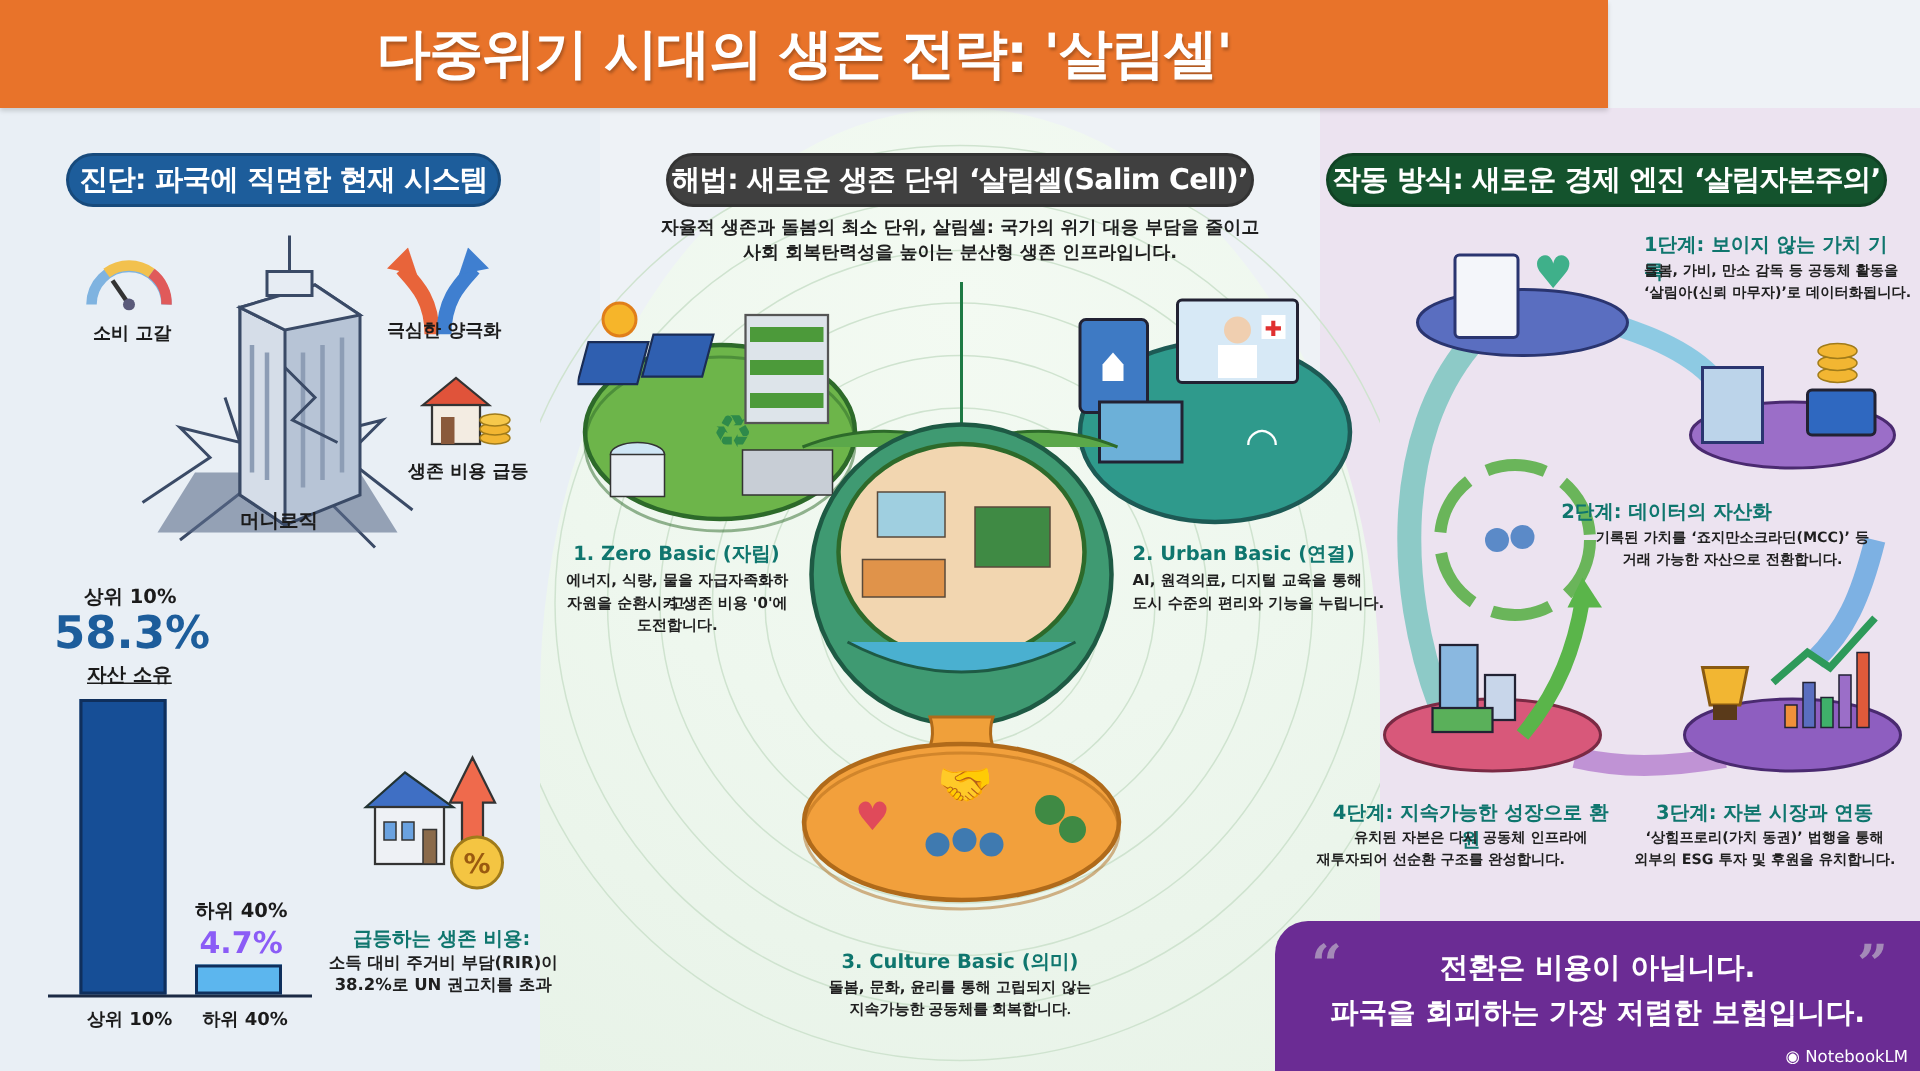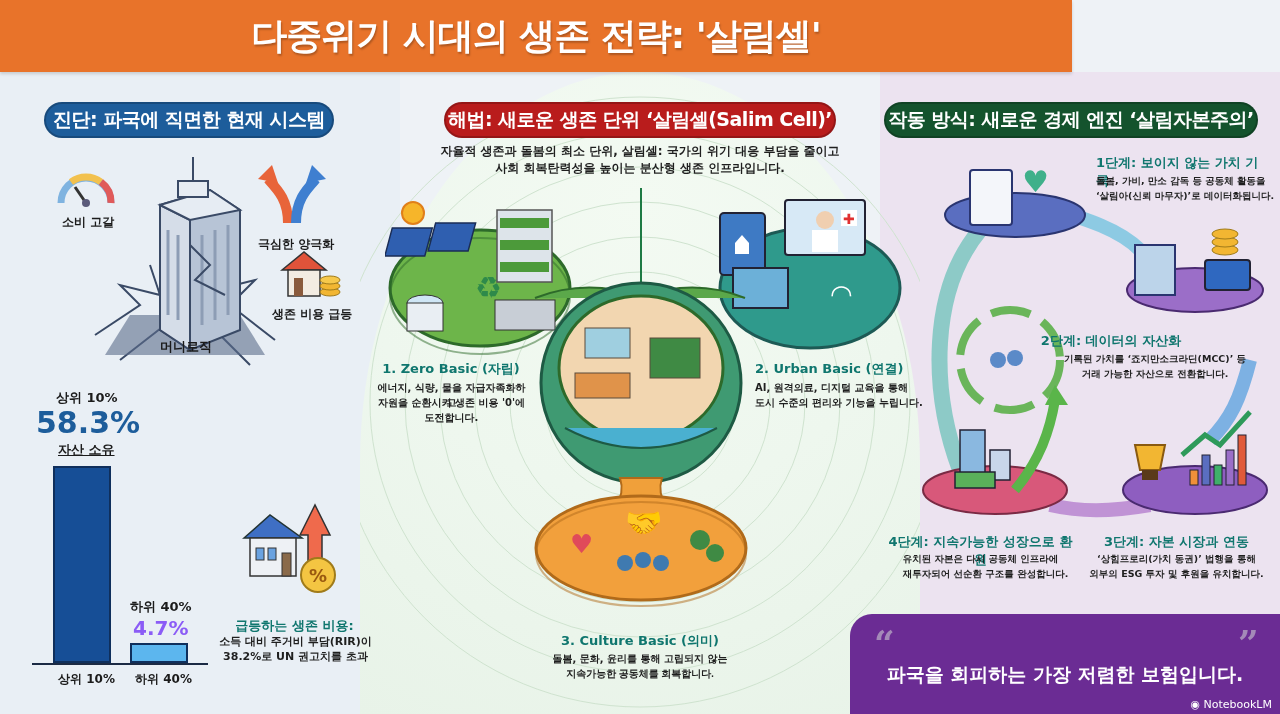--- a/index.html
+++ b/index.html
@@ -9,21 +9,21 @@
   .header { position: absolute; left: 0; top: 0; width: 1072px; height: 72px; background: #e8732a; display: flex; align-items: center; justify-content: center; box-shadow: 0 2px 3px rgba(0,0,0,0.15); z-index: 5; }
   .header h1 { color: #fff; font-size: 36px; font-weight: bold; letter-spacing: -1px; text-shadow: 1px 2px 2px rgba(0,0,0,0.25); }
 
   .panel-left { position: absolute; left: 0; top: 72px; width: 400px; height: 642px; background: #e9eff5; }
   .panel-center { position: absolute; left: 360px; top: 72px; width: 560px; height: 642px; background: radial-gradient(circle at 50% 20%, #f3faf2 0%, #eef7ee 50%, #e8f3e8 100%); border-radius: 300px 300px 0 0 / 420px 420px 0 0; }
   .panel-right { position: absolute; left: 880px; top: 72px; width: 400px; height: 642px; background: #ece3f0; }
   .rings { position: absolute; left: 360px; top: 72px; width: 560px; height: 642px; pointer-events: none; }
 
   .pill { position: absolute; height: 36px; border-radius: 18px; color: #fff; font-weight: bold; font-size: 19px; display: flex; align-items: center; justify-content: center; letter-spacing: -0.5px; border: 2px solid rgba(0,0,0,0.2); }
   .pill-blue { background: #1d5d9b; left: 44px; top: 102px; width: 290px; }
-  .pill-green { background: #b91c1c; left: 444px; top: 102px; width: 392px; }
+  .pill-green { background: #404040; left: 444px; top: 102px; width: 392px; }
   .pill-purple { background: #14532d; left: 884px; top: 102px; width: 374px; }
 
   .lbl { position: absolute; font-weight: bold; font-size: 12px; color: #1b1b1b; white-space: nowrap; }
 
   
   .bar-axis { position: absolute; left: 32px; top: 663px; width: 176px; height: 2px; background: #1b2a44; }
   .bar { position: absolute; border: 2px solid #0f2f5c; }
   .bar-hi { left: 53px; top: 466px; width: 58px; height: 197px; background: #164e96; }
   .bar-lo { left: 130px; top: 643px; width: 58px; height: 20px; background: #5cb6ee; }
   .big-hi { position: absolute; left: 36px; top: 405px; font-size: 30px; font-weight: bold; color: #1d5d9b; }
@@ -88,21 +88,21 @@
     <circle cx="31" cy="38" r="4" fill="#5a5a7a"></circle>
 </svg>
 <div class="lbl" style="left:62px;top:214px;">소비 고갈</div>
 
 <svg style="position:absolute;left:258px;top:165px" width="68" height="58" viewBox="0 0 68 58">
   <path d="M30 58 C30 35 20 25 10 14" stroke="#e8643a" stroke-width="10" fill="none"></path>
   <polygon points="0,14 14,0 20,18" fill="#e8643a"></polygon>
   <path d="M38 58 C38 35 48 25 58 14" stroke="#3f7fd0" stroke-width="10" fill="none"></path>
   <polygon points="68,14 54,0 48,18" fill="#3f7fd0"></polygon>
 </svg>
-<div class="lbl" style="left:258px;top:212px;margin-top:24px;">극심한 양극화</div>
+<div class="lbl" style="left:258px;top:212px;">극심한 양극화</div>
 
 <svg style="position:absolute;left:280px;top:248px" width="62" height="52" viewBox="0 0 62 52">
   <polygon points="2,22 24,4 46,22" fill="#e0533a" stroke="#333" stroke-width="1.5"></polygon>
   <rect x="8" y="22" width="32" height="26" fill="#f3ece2" stroke="#333" stroke-width="1.5"></rect>
   <rect x="14" y="30" width="9" height="18" fill="#8a5a3c"></rect>
   <ellipse cx="50" cy="44" rx="10" ry="4" fill="#f2b632" stroke="#a07b1a"></ellipse>
   <ellipse cx="50" cy="38" rx="10" ry="4" fill="#f2b632" stroke="#a07b1a"></ellipse>
   <ellipse cx="50" cy="32" rx="10" ry="4" fill="#f6c84b" stroke="#a07b1a"></ellipse>
 </svg>
 <div class="lbl" style="left:272px;top:306px;">생존 비용 급등</div>
@@ -262,20 +262,21 @@
 <div class="h-text" style="left:1016px;top:332px;width:190px;">2단계: 데이터의 자산화</div>
 <div class="sub-text" style="left:1060px;top:351px;width:190px;font-size:9.5px;">기록된 가치를 ‘죠지만소크라딘(MCC)’ 등</div>
 <div class="sub-text" style="left:1060px;top:366px;width:190px;font-size:9.5px;">거래 가능한 자산으로 전환합니다.</div>
 
 <div class="h-text" style="left:1084px;top:533px;width:185px;">3단계: 자본 시장과 연동</div>
 <div class="sub-text" style="left:1084px;top:551px;width:185px;font-size:9.5px;">‘상힘프로리(가치 동권)’ 법행을 통해</div>
 <div class="sub-text" style="left:1084px;top:566px;width:185px;font-size:9.5px;">외부의 ESG 투자 및 후원을 유치합니다.</div>
 
 <div class="h-text" style="left:888px;top:533px;width:185px;">4단계: 지속가능한 성장으로 환원</div>
 <div class="sub-text" style="left:888px;top:551px;width:185px;font-size:9.5px;">유치된 자본은 다시 공동체 인프라에</div>
-<div class="sub-text" style="left:893px;top:566px;width:185px;font-size:9.5px;">재투자되어 선순환 구조를 완성합니다.</div>
+<div class="sub-text" style="left:868px;top:566px;width:185px;font-size:9.5px;">재투자되어 선순환 구조를 완성합니다.</div>
 
 <div class="quote-box">
   <span class="quote-mark" style="left:24px;top:8px;">“</span>
   <span class="quote-mark" style="left:388px;top:8px;">”</span>
+  <div class="q1">전환은 비용이 아닙니다.</div>
   <div class="q2">파국을 회피하는 가장 저렴한 보험입니다.</div>
   <div class="nblm"><span>◉ </span><span>NotebookLM</span></div>
 </div>
 
 </body></html>

